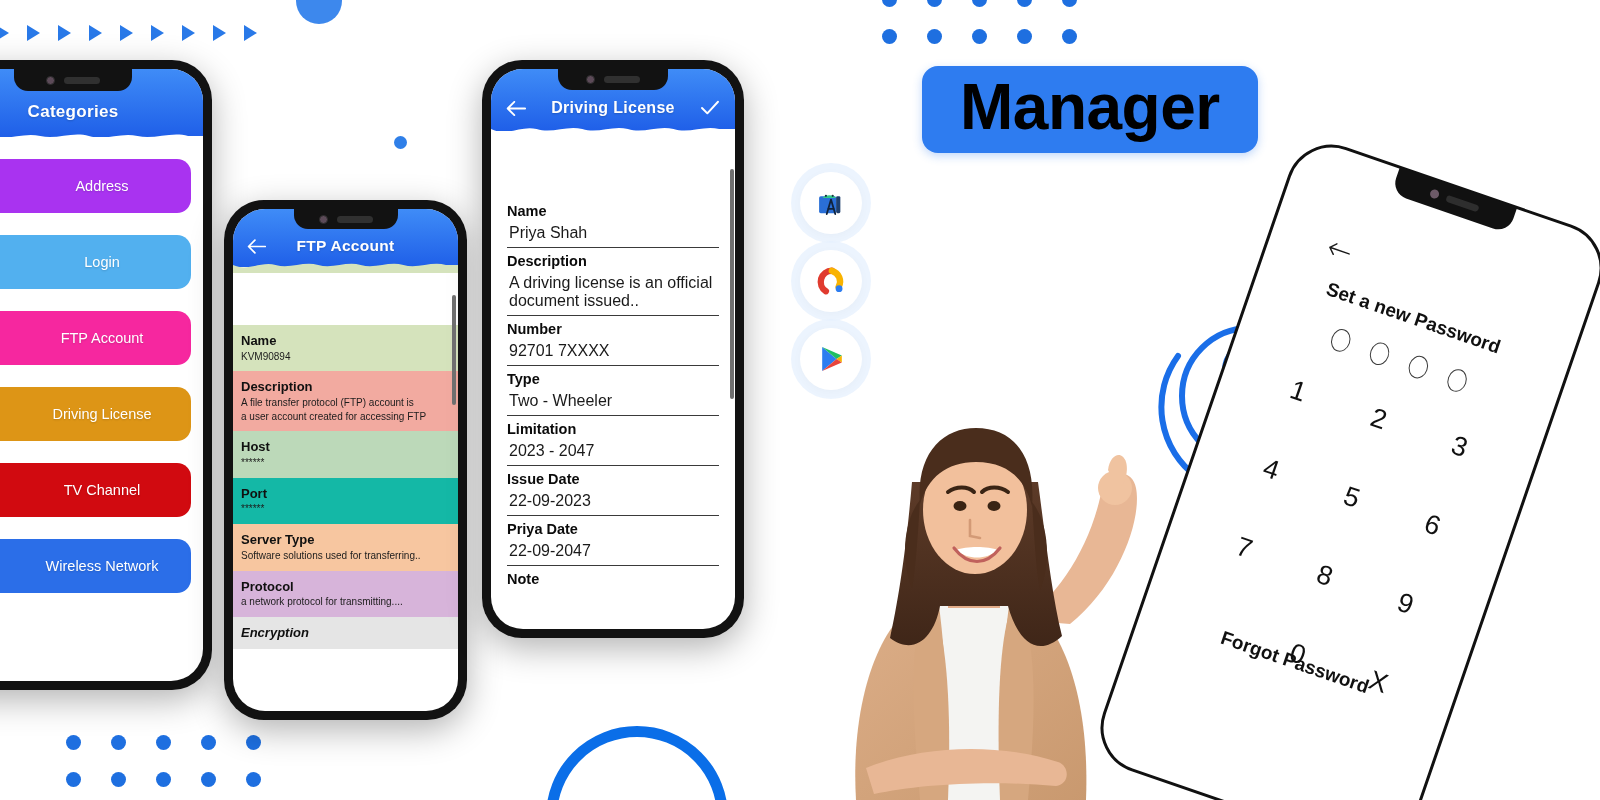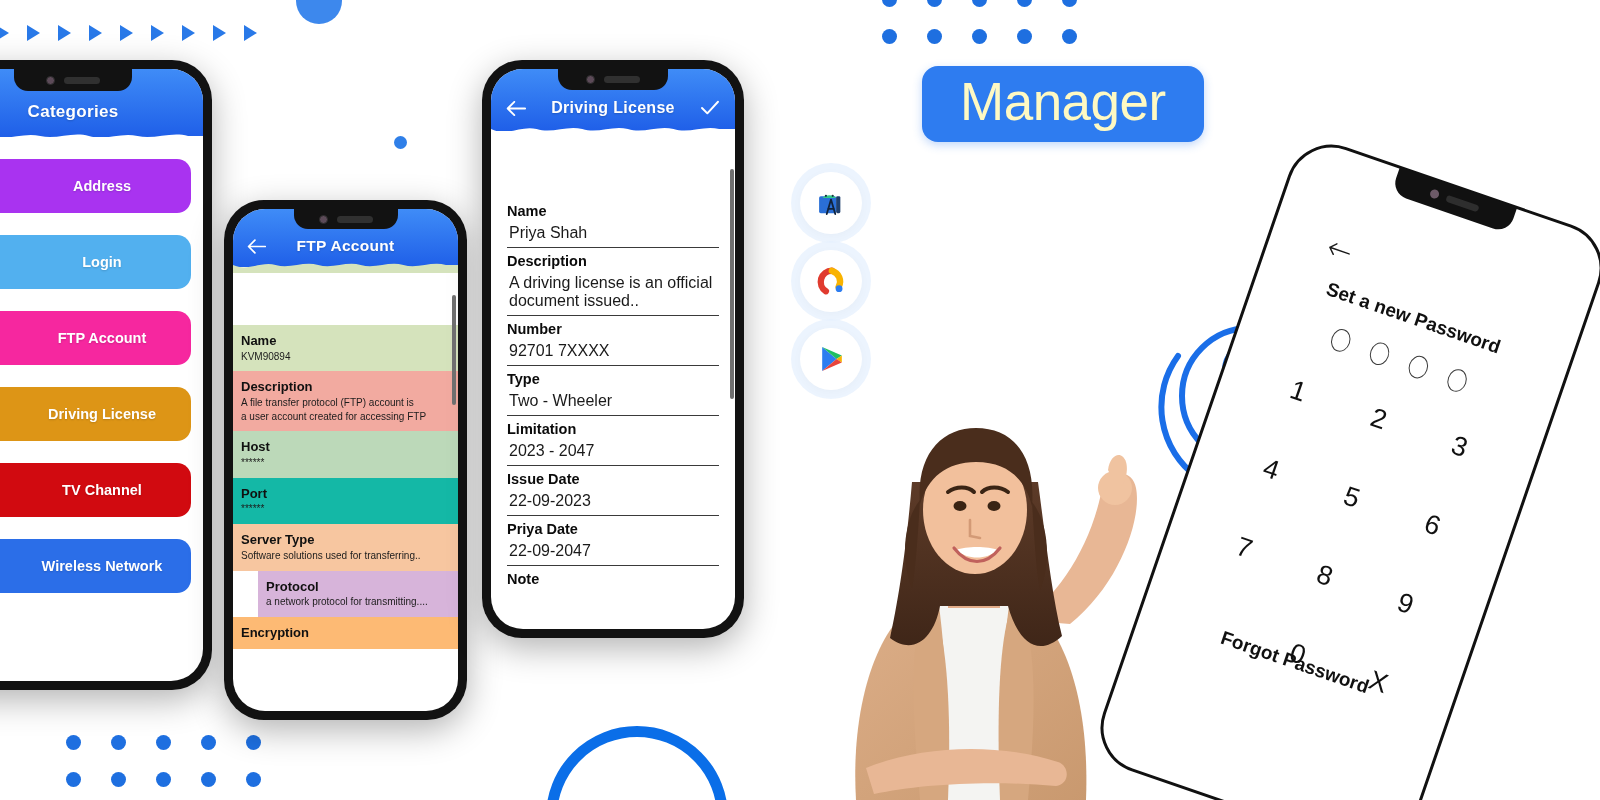--- a/index.html
+++ b/index.html
@@ -87,21 +87,21 @@
   #phone-categories .appbar { height: 68px; padding: 18px 10px 0; }
   #phone-categories .appbar .title { font-size: 17px; }
   .cat-list { padding: 22px 0 0 0; }
   .cat-row { position: relative; height: 54px; margin-bottom: 22px; margin-left: 26px; margin-right: 12px;}
   .cat-pill {
     position: absolute; left: 0; top: 0; right: 0; height: 100%;
     border-radius: 14px;
     display: flex; align-items: center; justify-content: center;
     padding-left: 44px;
   }
-  .cat-label { color: #fff; font-weight: bold; font-size: 14.5px; text-shadow: 0 1px 2px rgba(0,0,0,.16); }
+  .cat-label { color: #fff; font-weight: normal; font-size: 14.5px; text-shadow: 0 1px 2px rgba(0,0,0,.16); }
 
   
   #phone-ftp { left: 224px; top: 200px; width: 243px; height: 520px; }
   #phone-ftp .appbar { height: 58px; padding: 16px 8px 0; }
   #phone-ftp .appbar .title { font-size: 15.5px; }
   .ftp-field { padding: 7px 8px 8px 8px; }
   .ftp-k { font-size: 13px; font-weight: bold; color: #101010; line-height: 1.35; }
   .ftp-v { font-size: 10px; color: #1c1c1c; line-height: 1.38; white-space: pre-line; }
   .ftp-scroll { position: absolute; right: 2px; top: 86px; width: 4px; height: 110px; border-radius: 3px; background: #6f6f6f; z-index: 9;}
 
@@ -121,21 +121,21 @@
   .h-title {
     font-size: 78px; font-weight: bold; color: #101010;
     letter-spacing: -1.5px; line-height: .95; white-space: nowrap;
   }
   .h-badge {
     display: inline-block; margin-top: 18px; margin-left: 116px;
     background: #2e7cf0; border-radius: 16px;
     padding: 9px 38px 14px 38px;
     box-shadow: 0 3px 10px rgba(46,124,240,.30);
   }
-  .h-badge-txt { font-size: 53px; font-weight: normal; color: #fef9c3; letter-spacing: -.5px; line-height: 1; }
+  .h-badge-txt { font-size: 64px; font-weight: bold; color: #000000; letter-spacing: -.5px; line-height: 1; }
 
   
   .badge-col { position: absolute; left: 800px; top: 172px; display: flex; flex-direction: column; gap: 16px; }
   .badge-circle {
     width: 62px; height: 62px; border-radius: 50%; background: #fff;
     box-shadow: 0 0 0 9px rgba(230,240,253,.75), 0 2px 8px rgba(0,0,0,.10);
     display: flex; align-items: center; justify-content: center;
   }
 
   
@@ -314,25 +314,25 @@
             <div class="ftp-v">******</div>
           </div>
           <div class="ftp-field" style="background: #14b8a6;">
             <div class="ftp-k">Port</div>
             <div class="ftp-v">******</div>
           </div>
           <div class="ftp-field" style="background: rgb(247, 198, 160);">
             <div class="ftp-k">Server Type</div>
             <div class="ftp-v">Software solutions used for transferring..</div>
           </div>
-          <div class="ftp-field" style="background: rgb(215, 180, 218); margin-left: 25px;">
+          <div class="ftp-field" style="background: rgb(215, 180, 218);">
             <div class="ftp-k">Protocol</div>
             <div class="ftp-v">a network protocol for transmitting....</div>
           </div>
-          <div class="ftp-field" style="background: #fdba74;">
+          <div class="ftp-field" style="background: #e5e5e5; font-style: italic;">
             <div class="ftp-k">Encryption</div>
           </div>
         </div>
       <div class="ftp-scroll"></div>
     </div>
   </div>
 
   <div class="phone" id="phone-dl">
     <div class="phone-screen">
       <div class="notch" style="width:110px;height:21px;">

